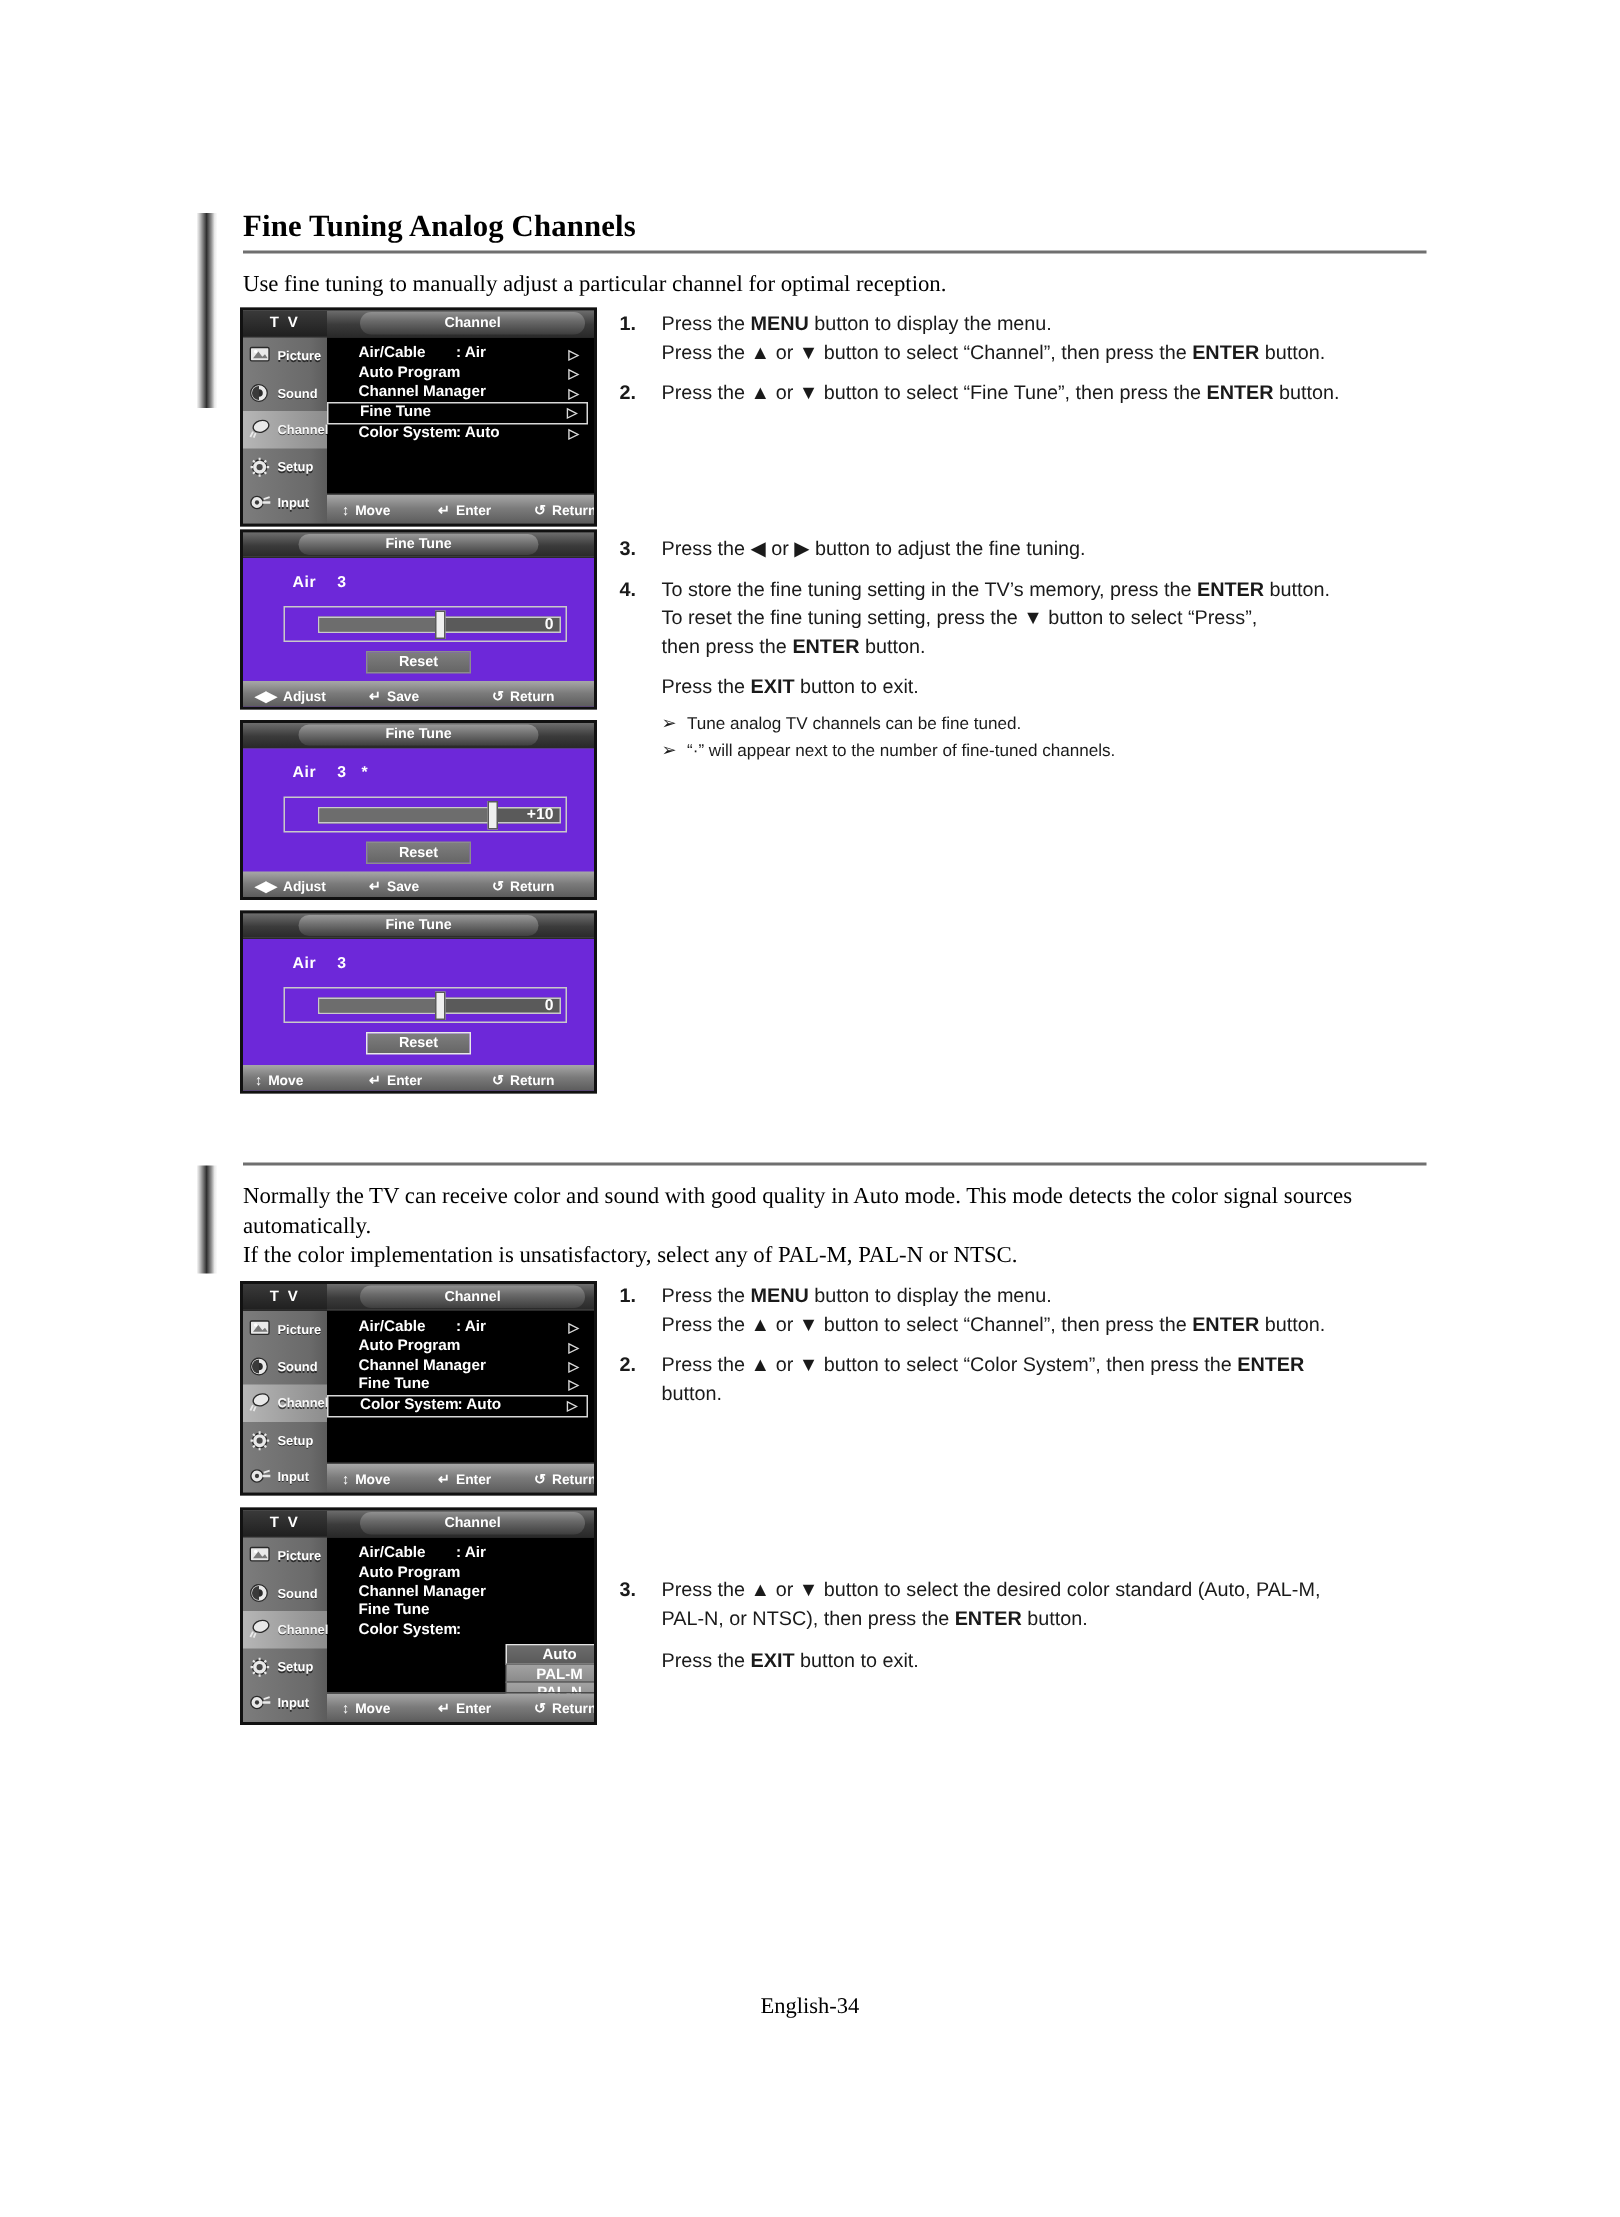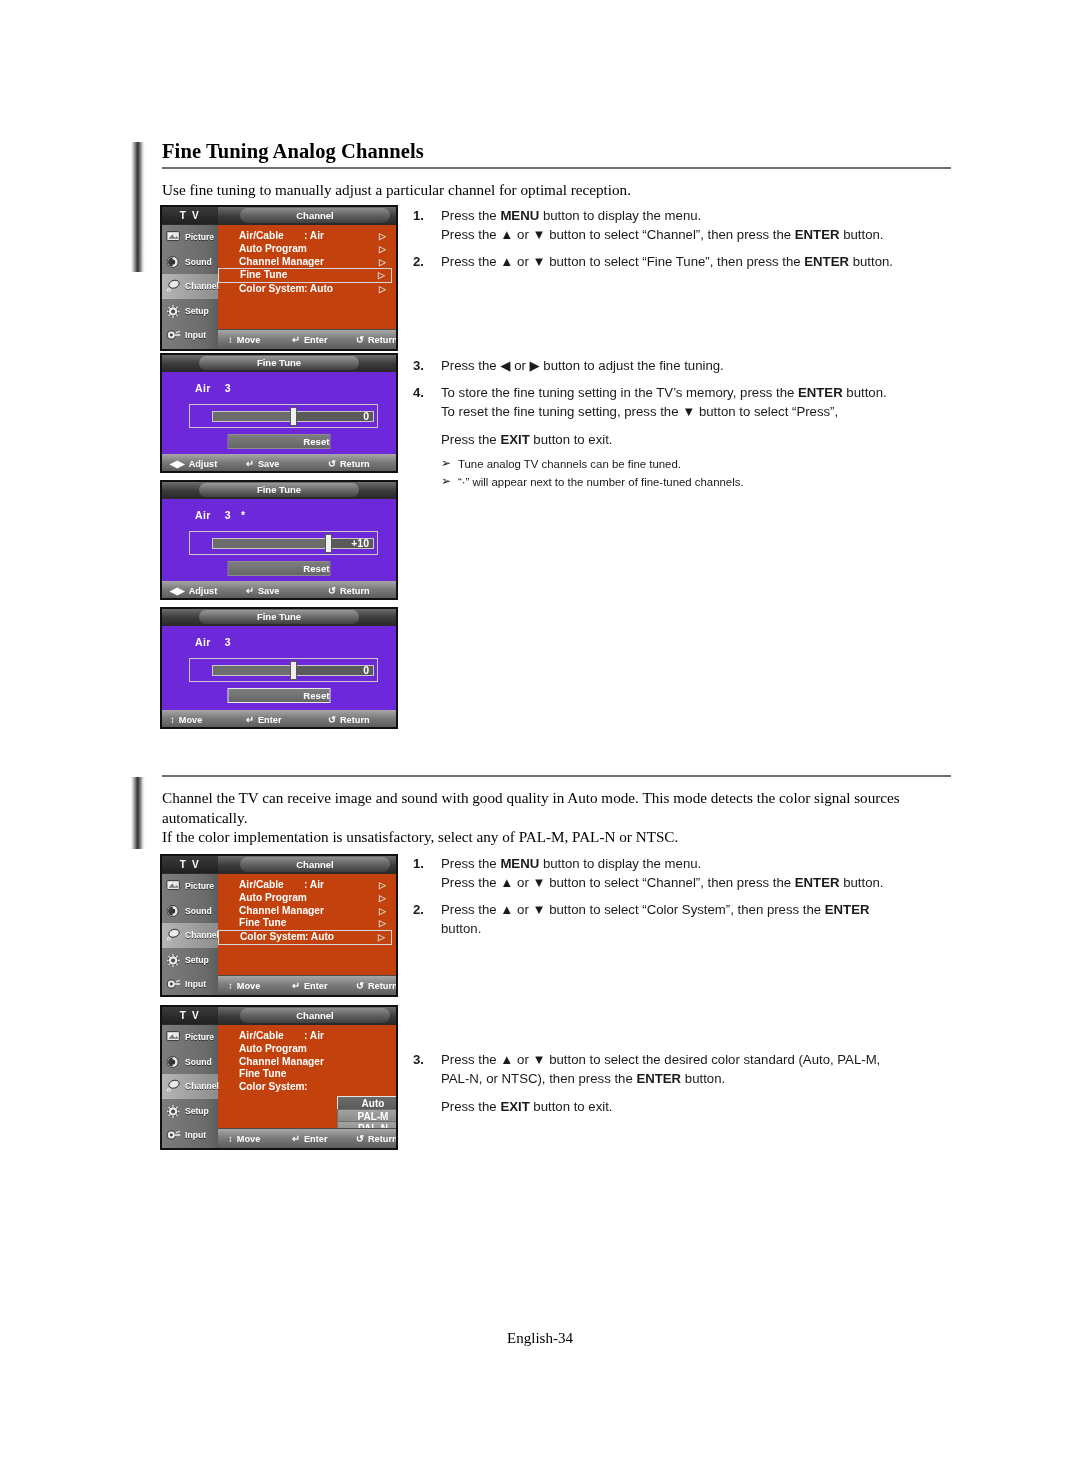--- a/index.html
+++ b/index.html
@@ -94,21 +94,21 @@
     background: linear-gradient(to bottom,#909090 0%, #6a6a6a 40%, #3e3e3e 100%);
     color: #fff;
     font-size: 9.5px;
     font-weight: bold;
     text-align: center;
     line-height: 15px;
   }
   .osd-body {
     position: relative;
     height: calc(100% - 17px);
-    background: #c2410c;
+    background: #000000;
     text-decoration: underline;
   }
   .osd-side {
     position: absolute;
     left: 0; top: 0;
     width: 56px; bottom: 0;
     background: linear-gradient(to right,#7c7c7c 0%, #6a6a6a 80%, #5c5c5c 100%);
   }
   .osd-side-item {
     position: relative;
@@ -243,28 +243,28 @@
     position: absolute;
     right: 8px; top: 5px;
     color: #fff;
     font-size: 10.5px;
     font-weight: bold;
   }
   .ft-reset {
     position: absolute;
     left: 50%; top: 62px;
     transform: translateX(-50%);
-    width: 103px; height: 15px;
+    width: 70px; height: 15px;
     background: linear-gradient(to bottom,#7e7e7e 0%, #666666 100%);
     border: 1px solid #8c8c8c;
     box-sizing: border-box;
     color: #fff;
     font-size: 9.6px;
     font-weight: bold;
-    text-align: right;
+    text-align: center;
     line-height: 13px;
   }
   .ft-reset.sel {
     border: 1px solid #e8e8e8;
   }
   .ft-footer {
     position: absolute;
     left: 0; right: 0; bottom: 0;
     height: 18px;
     background: linear-gradient(to bottom,#a7a7a7 0%,#7b7b7b 45%,#595959 100%);
@@ -489,31 +489,32 @@
       </div>
       <div style="height: 76px;"></div>
       <div class="step">
         <span class="step-num">3.</span>
         <div>Press the ◀ or ▶ button to adjust the fine tuning.</div>
       </div>
       <div class="step">
         <span class="step-num">4.</span>
         <div>To store the fine tuning setting in the TV’s memory, press the <b>ENTER</b> button.</div>
         <div>To reset the fine tuning setting, press the ▼ button to select “Press”,</div>
+        <div>then press  the <b>ENTER</b> button.</div>
       </div>
       <div class="plain">Press the <b>EXIT</b> button to exit.</div>
       <div class="note"><span class="bul">➢</span><span>Tune analog TV channels can be fine tuned.</span></div>
       <div class="note"><span class="bul">➢</span><span>“·” will appear next to the number of fine-tuned channels.</span></div>
     </div>
 
   <div class="section" id="sec2" style="top:775px;">
     <div class="sect-bar" style="height:72px;"></div>
     <div class="sect-rule"></div>
     <div class="sect-body">
-      <div>Channel the TV can receive image and sound with good quality in Auto mode. This mode detects the color signal sources automatically.</div>
+      <div>Normally the TV can receive color and sound with good quality in Auto mode. This mode detects the color signal sources automatically.</div>
       <div>If the color implementation is unsatisfactory, select any of PAL-M, PAL-N or NTSC.</div>
     </div>
   </div>
 
   <div class="osd" id="osd2" style="left:160px; top:854px; width:238px; height:143px;">
     <div class="osd-topbar">
       <div class="osd-tv">T V</div>
       <div class="osd-title">Channel</div>
     </div>
     <div class="osd-body">

